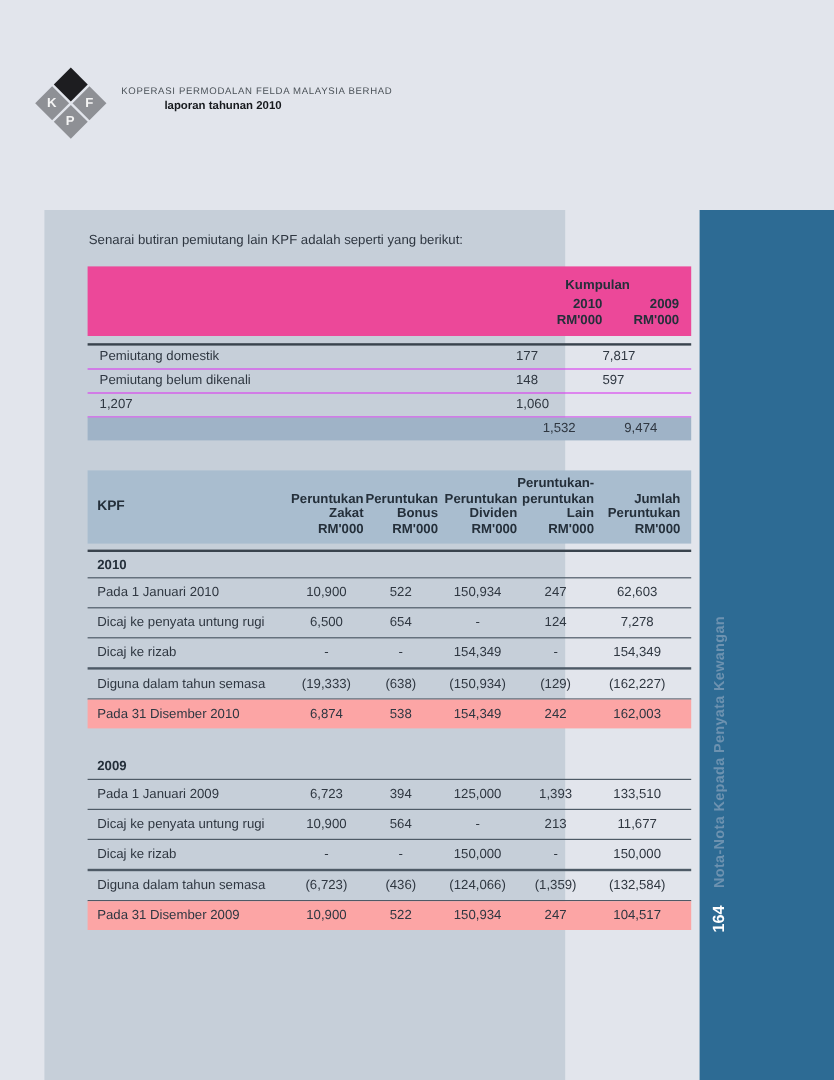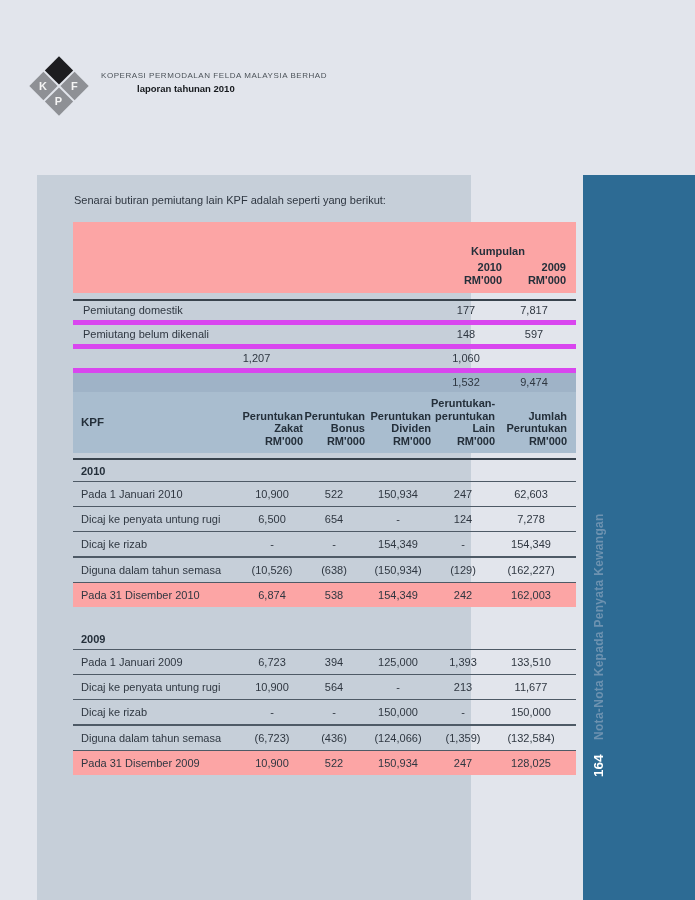--- a/index.html
+++ b/index.html
@@ -21,31 +21,31 @@
   .lg-dark{background:#1d1d20;}
   .lg-letter{transform:rotate(-45deg);color:#f4f4f4;font-size:11px;font-weight:bold;line-height:1;}
   .header-block{position:absolute;left:101px;top:71px;}
   .company-name{font-size:8px;letter-spacing:.55px;color:#4b5258;}
   .report-title{margin-top:3px;font-size:9.5px;font-weight:bold;color:#16191d;padding-left:36px;}
   
   .panel{position:absolute;left:37px;top:175px;width:434px;height:725px;background:#c6cfd9;}
   .intro{position:absolute;left:37px;top:19px;font-size:11px;color:#2e3640;}
   
   .table1{position:absolute;left:36px;top:47px;width:503px;}
-  .t1-header{background:#fca5a5;padding:22px 10px 6px 8px;color:#242f3a;}
+  .t1-header{background:#ec4899;padding:9px 10px 6px 8px;color:#242f3a;}
   .t1-h-top{display:grid;grid-template-columns:1fr 136px;}
   .t1-kumpulan{text-align:center;font-weight:bold;font-size:11px;line-height:15px;}
   .t1-h-years{display:grid;grid-template-columns:1fr 72px 64px;margin-top:2px;}
   .t1-ycell{text-align:right;font-weight:bold;font-size:11px;line-height:13px;}
   .t1-ycell span{display:block;}
   .t1-gap{height:6px;}
   .t1-body{border-top:2px solid #39434d;}
   .t1-row{display:grid;grid-template-columns:1fr 72px 64px;
-    padding:3px 10px;border-bottom:5px solid #d946ef;font-size:11px;line-height:13px;align-items:center;}
-  .t1-row .num{text-align:center;}
+    padding:3px 10px;border-bottom:1px solid #d946ef;font-size:11px;line-height:13px;align-items:center;}
+  .t1-row .num{text-align:left;}
   .t1-total{display:grid;grid-template-columns:1fr 72px 64px;
     padding:3px 10px;background:#9fb3c7;font-size:11px;line-height:13px;}
   .t1-total .num{text-align:center;}
   
   .table2{position:absolute;left:36px;top:217px;width:503px;}
   .t2-header{
     background:#a9bdcf;color:#242f3a;
     display:grid;grid-template-columns:1fr 62px 62px 66px 64px 72px;
     padding:5px 9px 6px 8px;align-items:end;min-height:49px;
   }
@@ -203,21 +203,21 @@
       <div class="t2-row b2">
         <span>Dicaj ke rizab</span>
         <span class="num">-</span>
         <span class="num">-</span>
         <span class="num">154,349</span>
         <span class="num">-</span>
         <span class="num">154,349</span>
       </div>
       <div class="t2-row">
         <span>Diguna dalam tahun semasa</span>
-        <span class="num">(10,526)</span>
+        <span class="num">(19,333)</span>
         <span class="num">(638)</span>
         <span class="num">(150,934)</span>
         <span class="num">(129)</span>
         <span class="num">(162,227)</span>
       </div>
       <div class="t2-row shaded">
         <span>Pada 31 Disember 2010</span>
         <span class="num">6,874</span>
         <span class="num">538</span>
         <span class="num">154,349</span>
@@ -259,21 +259,21 @@
         <span class="num">(124,066)</span>
         <span class="num">(1,359)</span>
         <span class="num">(132,584)</span>
       </div>
       <div class="t2-row shaded">
         <span>Pada 31 Disember 2009</span>
         <span class="num">10,900</span>
         <span class="num">522</span>
         <span class="num">150,934</span>
         <span class="num">247</span>
-        <span class="num">128,025</span>
+        <span class="num">104,517</span>
       </div>
 
     </div>
   </div>
 </div>
 
 <div class="sidebar">
   <div class="v-label">Nota-Nota Kepada Penyata Kewangan</div>
   <div class="page-num">164</div>
 </div>

